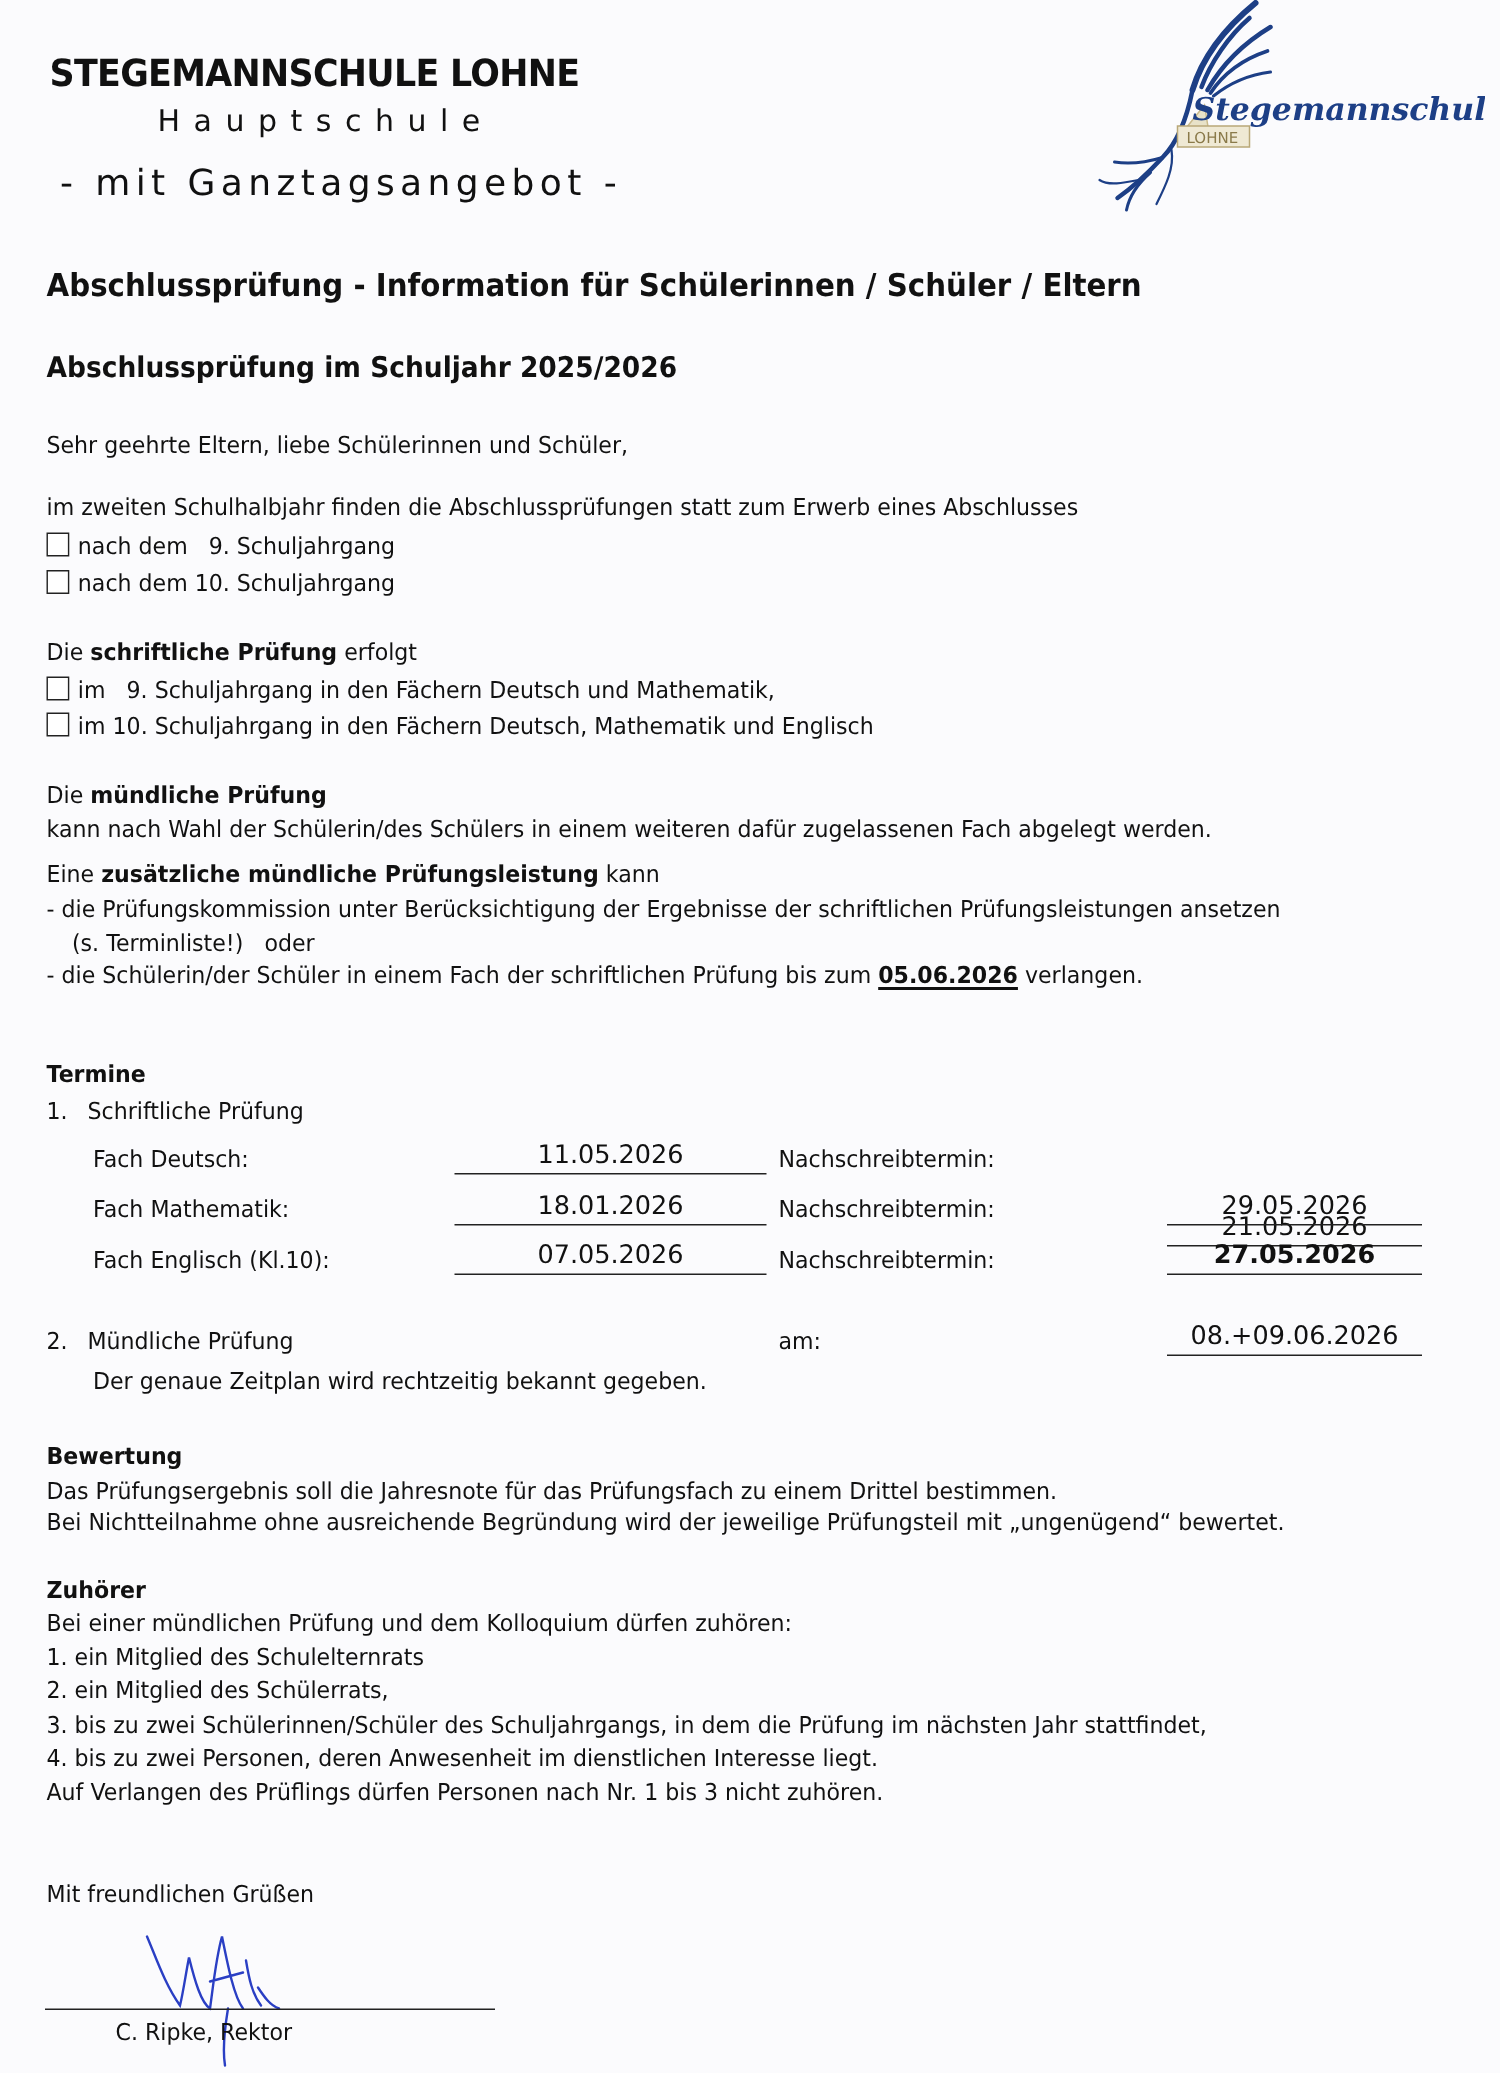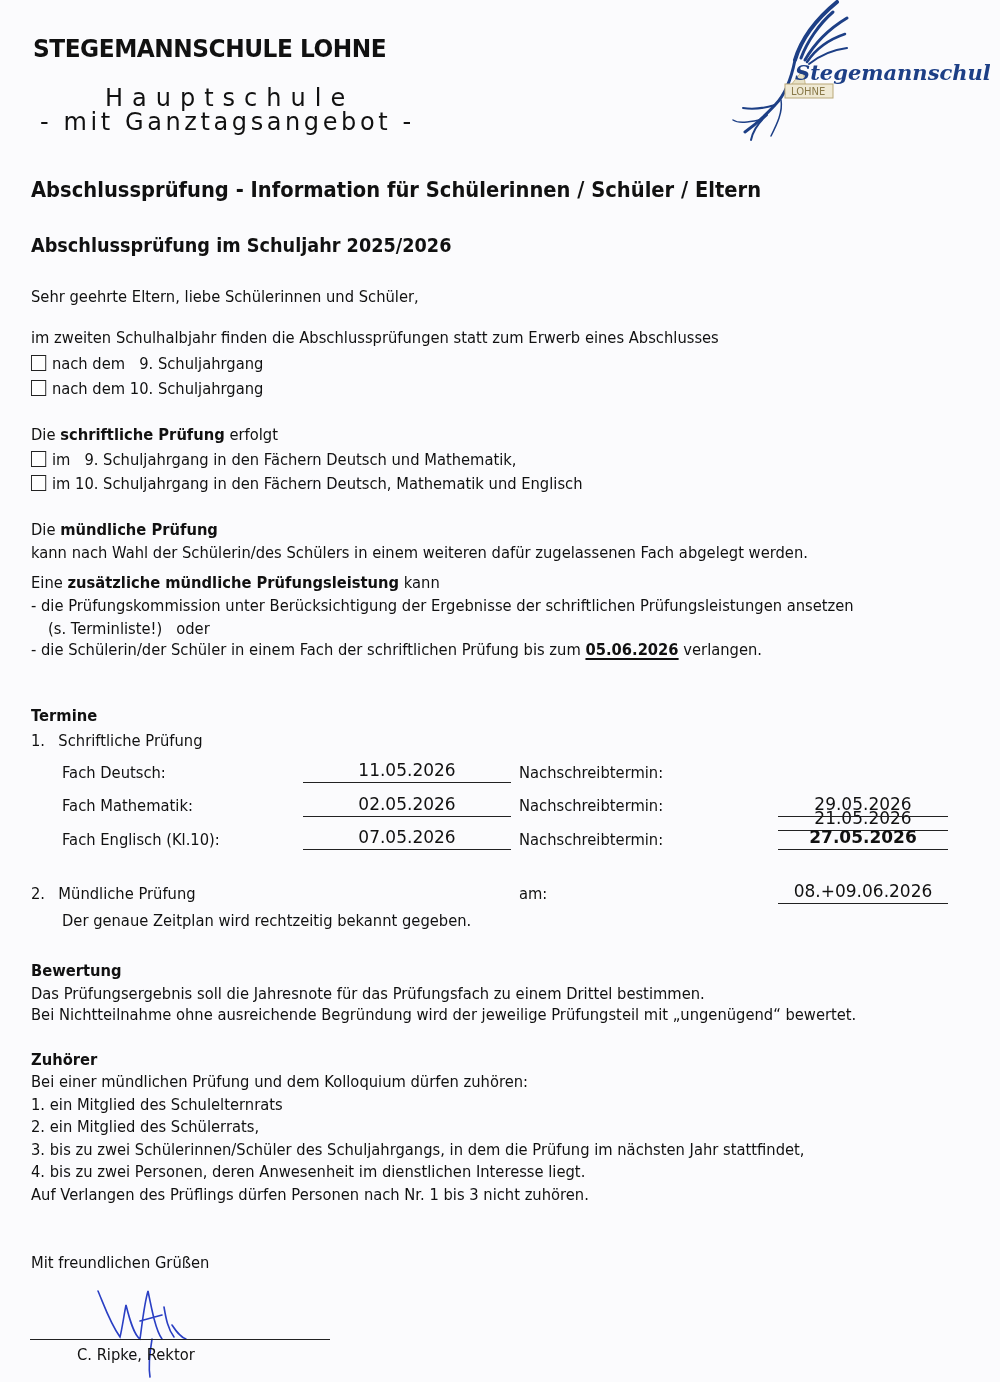--- a/index.html
+++ b/index.html
@@ -3,21 +3,21 @@
 <meta charset="utf-8">
 <style>
   html, body { margin: 0; padding: 0; }
   body {
     width: 1000px; height: 1382px; position: relative; overflow: hidden;
     background: #fbfbfd; color: #111;
     font-family: "DejaVu Sans", sans-serif;
   }
   .abs { position: absolute; white-space: nowrap; }
   .school-name { left: 33px; top: 34px; font-family: "DejaVu Sans", sans-serif; font-weight: bold; font-size: 25px; letter-spacing: -0.5px; transform: scaleX(0.93); transform-origin: left; }
-  .school-type { left: 105px; top: 84px; font-size: 24px; letter-spacing: 9px; text-align: center; }
+  .school-type { left: 105px; top: 68px; font-size: 20px; letter-spacing: 9px; text-align: center; }
   .school-sub { left: 40px; top: 108px; font-size: 24px; letter-spacing: 3.6px; }
   .logo { left: 715px; top: 0px; width: 275px; height: 145px; }
   .h1 { left: 31px; top: 178px; font-weight: bold; font-size: 21px; transform: scaleX(0.93); transform-origin: left; }
   .h2 { left: 31px; top: 234px; font-weight: bold; font-size: 19px; transform: scaleX(0.93); transform-origin: left; }
   .t { font-size: 15.5px; transform: scaleX(0.95); transform-origin: left; }
   .b { font-weight: bold; }
   .u { text-decoration: underline; text-decoration-thickness: 2px; text-underline-offset: 3px; }
   .cb { display: inline-block; width: 14px; height: 14px; border: 1.5px solid #222; vertical-align: -2px; margin-right: 6px; background: #fff; }
   .dateline { position: absolute; border-bottom: 1.6px solid #222; text-align: center; font-size: 17px; height: 22px; line-height: 20px; }
   .sig-line { left: 30px; top: 1339px; width: 300px; border-top: 1.2px solid #222; height: 0; }
@@ -97,21 +97,21 @@
 </div>
 
 <div>
   <div class="abs t" style="left:62px; top:764px;">Fach Deutsch:</div>
   <div class="dateline" style="left:303px; top:760px; width:208px;">11.05.2026</div>
   <div class="abs t" style="left:519px; top:764px;">Nachschreibtermin:</div>
   <div class="dateline" style="left:778px; top:760px; width:170px;margin-top:48px;">21.05.2026</div>
 </div>
 <div>
   <div class="abs t" style="left:62px; top:797px;">Fach Mathematik:</div>
-  <div class="dateline" style="left:303px; top:794px; width:208px;">02.05.2026</div>
+  <div class="dateline" style="left:303px; top:794px; width:208px;">18.01.2026</div>
   <div class="abs t" style="left:519px; top:797px;">Nachschreibtermin:</div>
   <div class="dateline" style="left:778px; top:794px; width:170px;">29.05.2026</div>
 </div>
 <div>
   <div class="abs t" style="left:62px; top:831px;">Fach Englisch (Kl.10):</div>
   <div class="dateline" style="left:303px; top:827px; width:208px;">07.05.2026</div>
   <div class="abs t" style="left:519px; top:831px;">Nachschreibtermin:</div>
   <div class="dateline" style="left:778px; top:827px; width:170px;font-weight:bold;">27.05.2026</div>
 </div>
 

